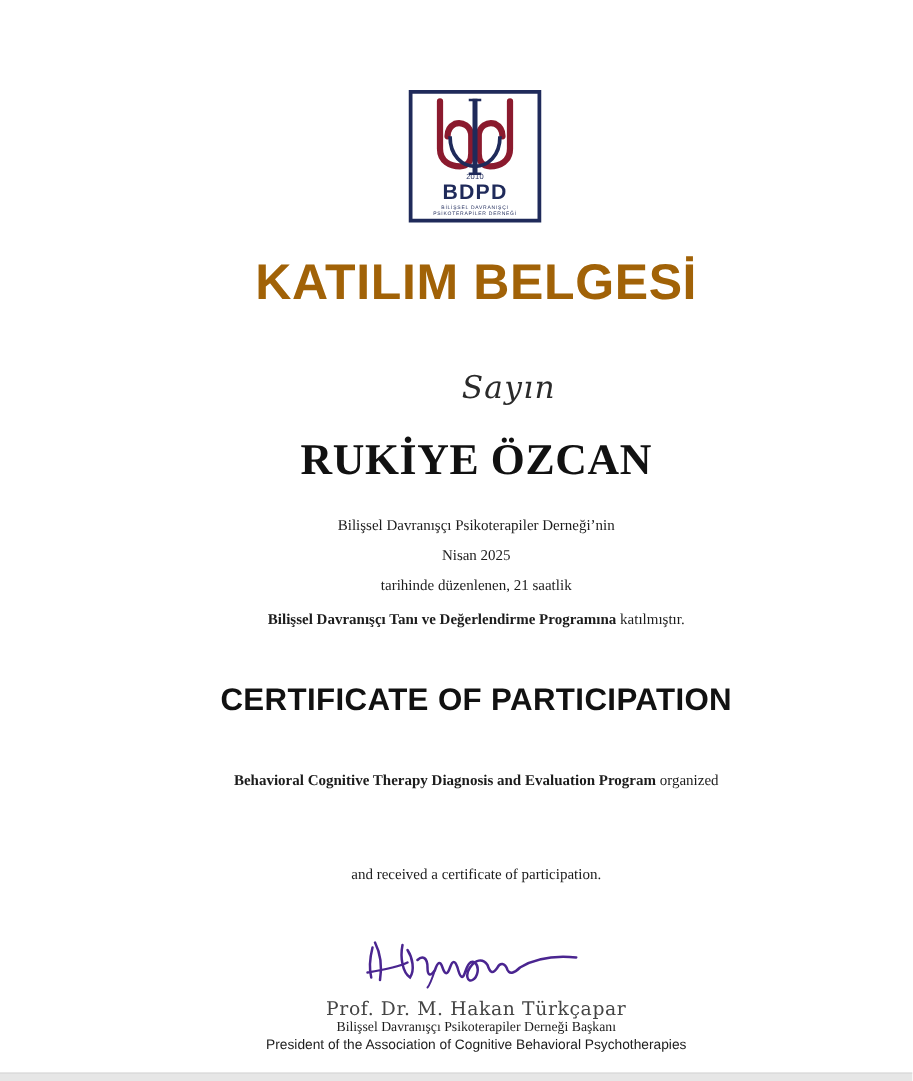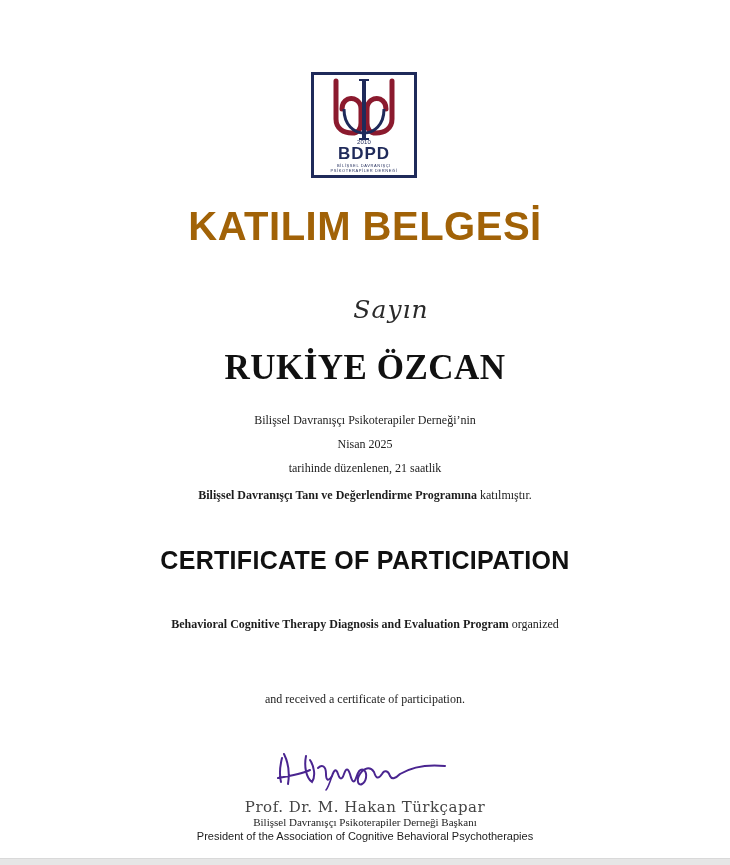--- a/index.html
+++ b/index.html
@@ -10,21 +10,21 @@
     body {
       width: 730px;
       height: 865px;
       position: relative;
       overflow: hidden;
       font-family: "Liberation Serif", serif;
       color: #1c1c1c;
     }
     .page {
       position: absolute;
-      left: 0; top: 0;
+      left: 16px; top: 0;
       width: 610px;
       height: 858px;
       background: #ffffff;
     }
     .bottom-strip {
       position: absolute;
       left: 0;
       top: 858px;
       width: 730px;
       height: 7px;

